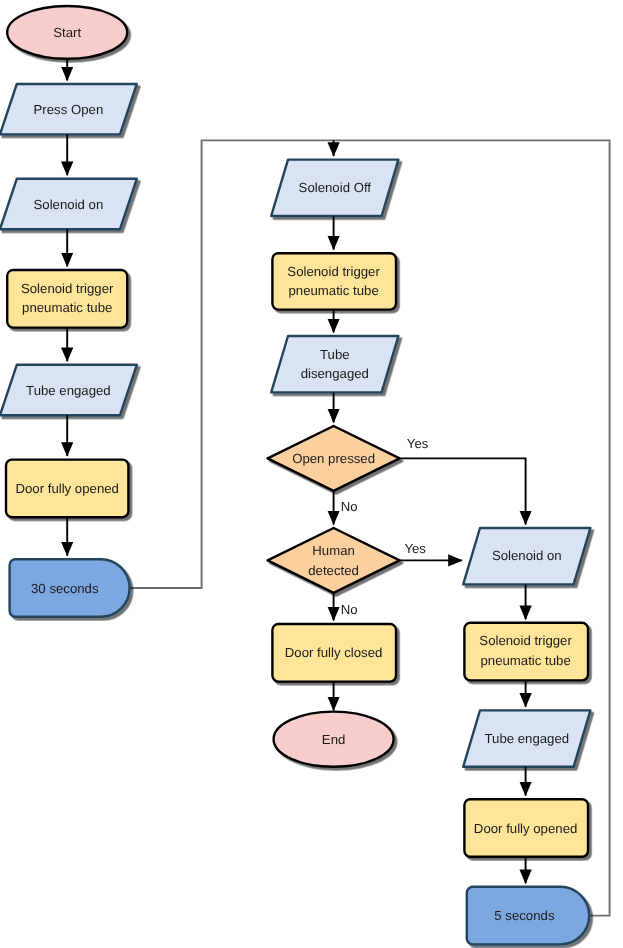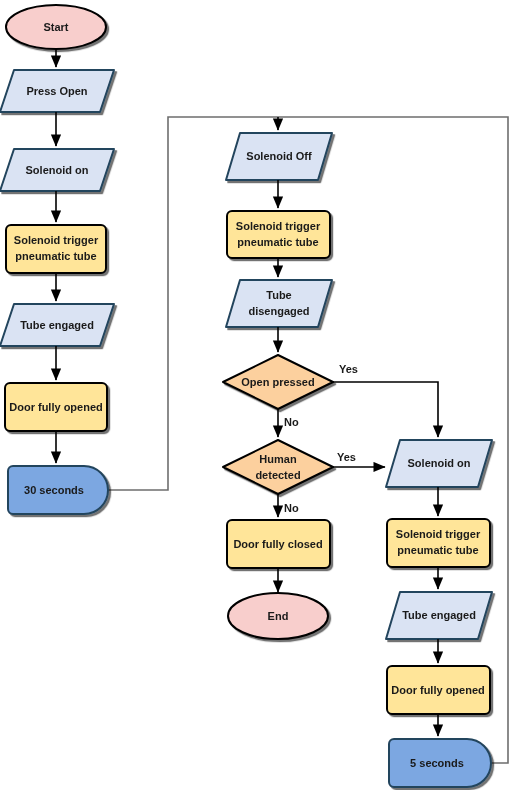--- a/index.html
+++ b/index.html
@@ -1,18 +1,18 @@
 <!DOCTYPE html>
 <html><head>
 <meta charset="utf-8">
 <style>
   html,body{margin:0;padding:0;background:#ffffff;}
   body{width:519px;height:790px;overflow:hidden;
        font-family:"Liberation Sans", sans-serif;}
-  #canvas{position:relative;width:471px;height:790px;font-weight:bold;}
+  #canvas{position:relative;width:471px;height:790px;}
   svg{display:block;}
   .shp{stroke:#000000;stroke-width:2;stroke-linejoin:round;}
   .shp-soft{stroke:#23445d;stroke-width:2;stroke-linejoin:round;}
   .lbl{font-family:"Liberation Sans", sans-serif;font-size:11px;fill:#1a1a1a;
        text-anchor:middle;dominant-baseline:middle;}
   .edgelbl{font-family:"Liberation Sans", sans-serif;font-size:11px;fill:#1a1a1a;}
   .ln{stroke:#000000;stroke-width:1.6;fill:none;}
   .ln-gray{stroke:#6e6e6e;stroke-width:1.6;fill:none;}
 </style>
 </head>

